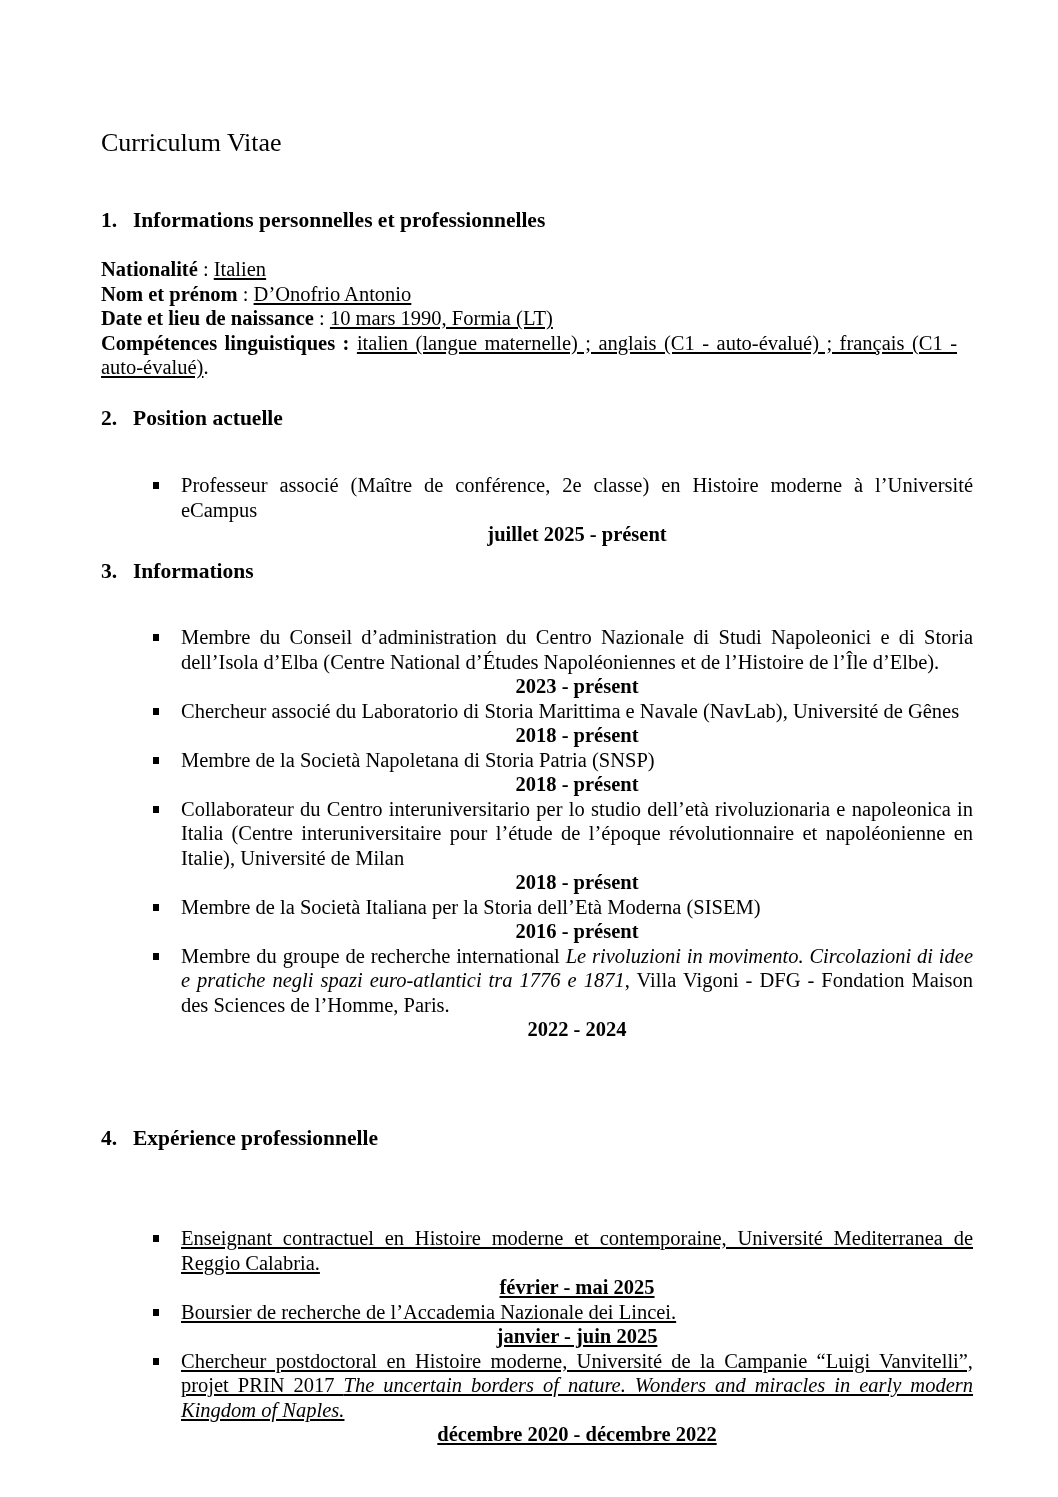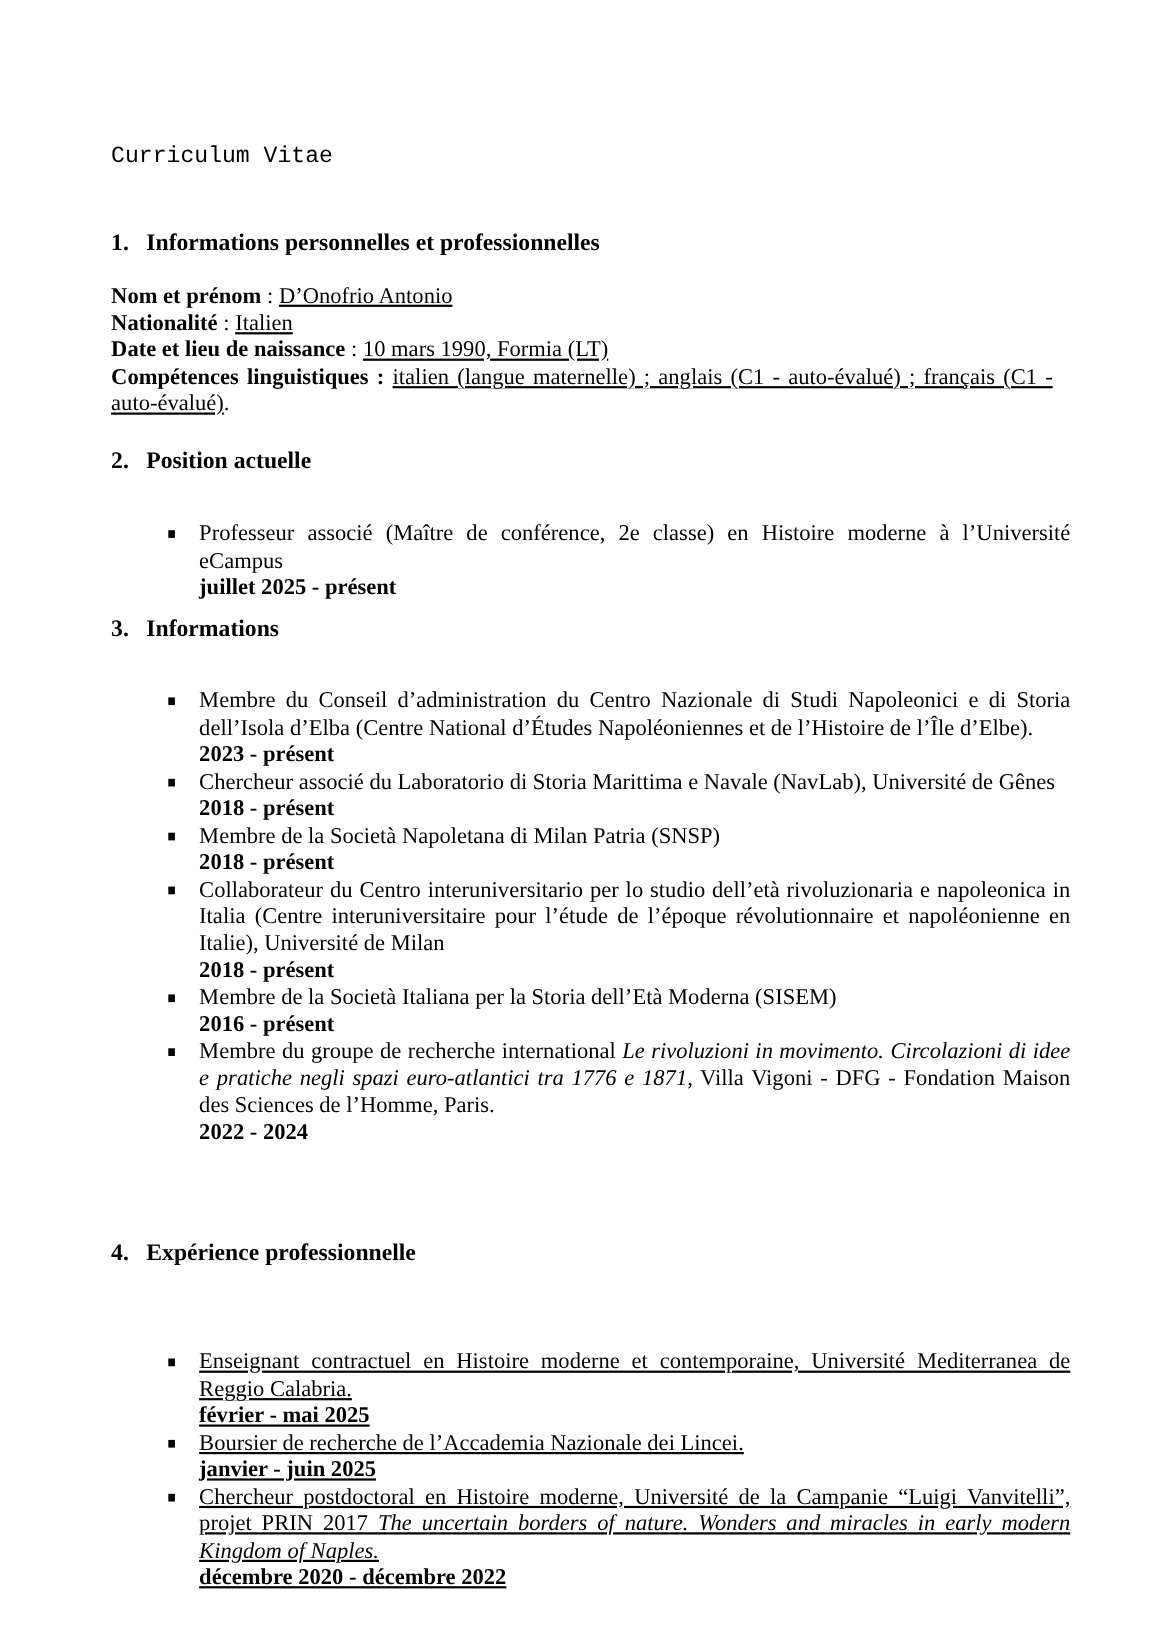--- a/index.html
+++ b/index.html
@@ -1,64 +1,64 @@
 <!DOCTYPE html>
 <html><head>
 <meta charset="utf-8">
 <style>
   html, body { margin: 0; padding: 0; background: #ffffff; }
   body { width: 1058px; height: 1497px; position: relative; overflow: hidden;
          font-family: "Liberation Serif", serif; color: #000; font-size: 20.5px; }
   .page { position: absolute; left: 101px; top: 0; width: 856px; }
-  .doc-title { position: absolute; top: 127px; left: 0; font-size: 21px; font-weight: normal; margin: 0; line-height: 32px; font-family: Liberation Mono, monospace; }
+  .doc-title { position: absolute; top: 127px; left: 0; font-size: 26px; font-weight: normal; margin: 0; line-height: 32px; }
   .section-heading { position: absolute; left: 0; margin: 0; font-size: 21.5px; font-weight: bold; line-height: 28px; }
   .section-heading .num { display: inline-block; width: 32px; }
   .info { position: absolute; left: 0; top: 257px; width: 856px; line-height: 24.5px; }
   .info p { margin: 0; }
   .info .lbl { font-weight: bold; }
   .info .val { text-decoration: underline; }
   .info .just { text-align: justify; text-align-last: left; }
   ul.items { position: absolute; left: 0; margin: 16px; padding: 0; list-style: none; width: 856px; }
   ul.items li { position: relative; padding-left: 64px; line-height: 24.5px; text-align: justify; }
   ul.items li .bullet { position: absolute; left: 36px; top: 9px; width: 6px; height: 7px; background: #000; }
-  ul.items li .date { display: block; font-weight: bold; text-align: left; }
+  ul.items li .date { display: block; font-weight: bold; text-align: center; }
   ul.items li em { font-style: italic; }
 </style>
 </head>
 <body>
 
 <div class="page">
 
   <h1 class="doc-title">Curriculum Vitae</h1>
 
   <h2 class="section-heading" style="top:206px;">
     <span class="num">1.</span><span>Informations personnelles et professionnelles</span>
   </h2>
 
   <div class="info">
+    <p><span class="lbl">Nationalité</span><span> : </span><span class="val">Italien</span></p>
     <p><span class="lbl">Nom et prénom</span><span> : </span><span class="val">D’Onofrio Antonio</span></p>
-    <p><span class="lbl">Nationalité</span><span> : </span><span class="val">Italien</span></p>
     <p><span class="lbl">Date et lieu de naissance</span><span> : </span><span class="val">10 mars 1990, Formia (LT)</span></p>
     <p class="just"><span class="lbl">Compétences linguistiques :</span><span> </span><span class="val">italien (langue maternelle) ; anglais (C1 - auto-évalué) ; français (C1 - auto-évalué)</span><span>.</span></p>
   </div>
 
   <h2 class="section-heading" style="top:404px;">
     <span class="num">2.</span><span>Position actuelle</span>
   </h2>
   <ul class="items" style="top:457px;">
     <li><span class="bullet"></span><span>Professeur associé (Maître de conférence, 2e classe) en Histoire moderne à l’Université eCampus</span><span class="date">juillet 2025 - présent</span></li>
   </ul>
 
   <h2 class="section-heading" style="top:557px;">
     <span class="num">3.</span><span>Informations</span>
   </h2>
   <ul class="items" style="top:609px;">
     <li><span class="bullet"></span><span>Membre du Conseil d’administration du Centro Nazionale di Studi Napoleonici e di Storia dell’Isola d’Elba (Centre National d’Études Napoléoniennes et de l’Histoire de l’Île d’Elbe).</span><span class="date">2023 - présent</span></li>
     <li><span class="bullet"></span><span>Chercheur associé du Laboratorio di Storia Marittima e Navale (NavLab), Université de Gênes</span><span class="date">2018 - présent</span></li>
-    <li><span class="bullet"></span><span>Membre de la Società Napoletana di Milan Patria (SNSP)</span><span class="date">2018 - présent</span></li>
+    <li><span class="bullet"></span><span>Membre de la Società Napoletana di Storia Patria (SNSP)</span><span class="date">2018 - présent</span></li>
     <li><span class="bullet"></span><span>Collaborateur du Centro interuniversitario per lo studio dell’età rivoluzionaria e napoleonica in Italia (Centre interuniversitaire pour l’étude de l’époque révolutionnaire et napoléonienne en Italie), Université de Milan</span><span class="date">2018 - présent</span></li>
     <li><span class="bullet"></span><span>Membre de la Società Italiana per la Storia dell’Età Moderna (SISEM)</span><span class="date">2016 - présent</span></li>
     <li><span class="bullet"></span><span>Membre du groupe de recherche international </span><em>Le rivoluzioni in movimento. Circolazioni di idee e pratiche negli spazi euro-atlantici tra 1776 e 1871</em><span>, Villa Vigoni - DFG - Fondation Maison des Sciences de l’Homme, Paris.</span><span class="date">2022 - 2024</span></li>
   </ul>
 
   <h2 class="section-heading" style="top:1124px;">
     <span class="num">4.</span><span>Expérience professionnelle</span>
   </h2>
   <ul class="items" style="top:1210px;text-decoration:underline;">
     <li><span class="bullet"></span><span>Enseignant contractuel en Histoire moderne et contemporaine, Université Mediterranea de Reggio Calabria.</span><span class="date">février - mai 2025</span></li>

